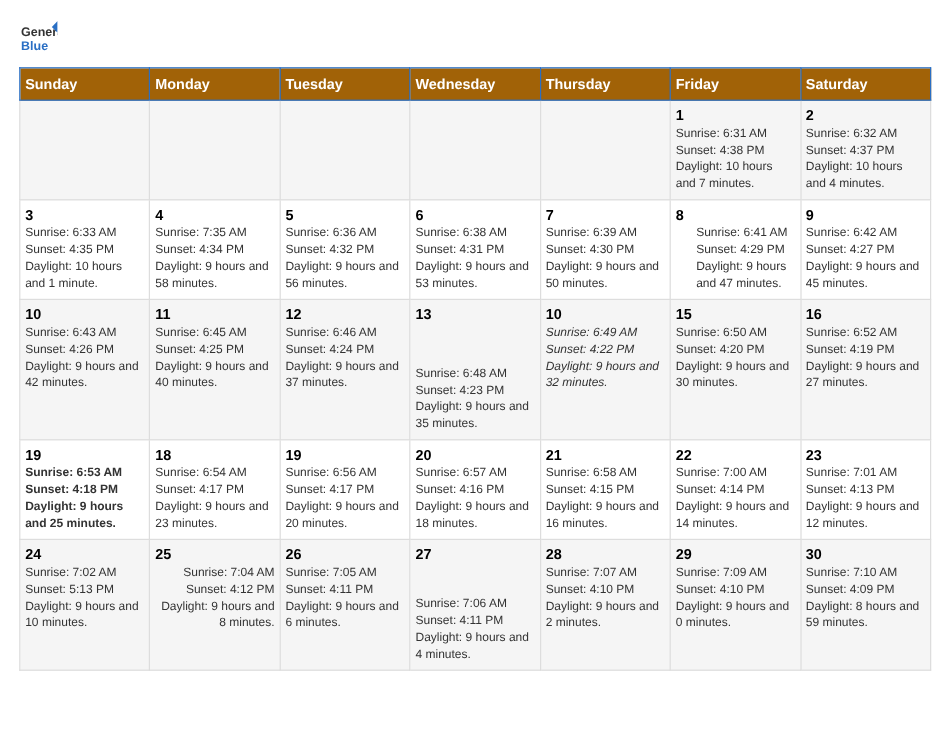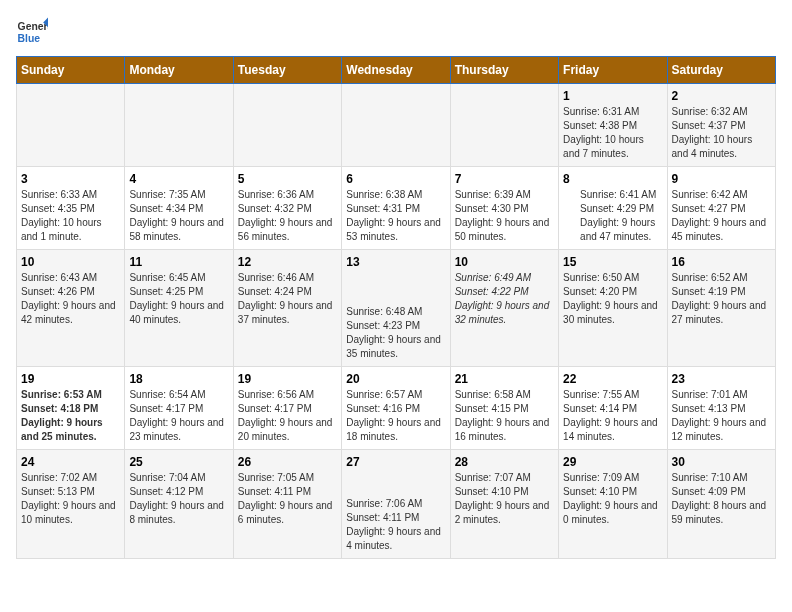--- a/index.html
+++ b/index.html
@@ -247,41 +247,41 @@
 Daylight: 9 hours and 18 minutes.</div>
         </td>
         <td>
           <div class="day-num">21</div>
           <div class="day-info" style="white-space: pre-line;">Sunrise: 6:58 AM
 Sunset: 4:15 PM
 Daylight: 9 hours and 16 minutes.</div>
         </td>
         <td>
           <div class="day-num">22</div>
-          <div class="day-info" style="white-space: pre-line;">Sunrise: 7:55 AM
+          <div class="day-info" style="white-space: pre-line;">Sunrise: 7:00 AM
 Sunset: 4:14 PM
 Daylight: 9 hours and 14 minutes.</div>
         </td>
         <td>
           <div class="day-num">23</div>
           <div class="day-info" style="white-space: pre-line;">Sunrise: 7:01 AM
 Sunset: 4:13 PM
 Daylight: 9 hours and 12 minutes.</div>
         </td>
       </tr>
       <tr>
         <td>
           <div class="day-num">24</div>
           <div class="day-info" style="white-space: pre-line;">Sunrise: 7:02 AM
 Sunset: 5:13 PM
 Daylight: 9 hours and 10 minutes.</div>
         </td>
         <td>
           <div class="day-num">25</div>
-          <div class="day-info" style="white-space: pre-line;">Sunrise: 7:04 AM
+          <div class="day-info" style="white-space: pre-line; text-align: right;">Sunrise: 7:04 AM
 Sunset: 4:12 PM
 Daylight: 9 hours and 8 minutes.</div>
         </td>
         <td>
           <div class="day-num">26</div>
           <div class="day-info" style="white-space: pre-line;">Sunrise: 7:05 AM
 Sunset: 4:11 PM
 Daylight: 9 hours and 6 minutes.</div>
         </td>
         <td>

